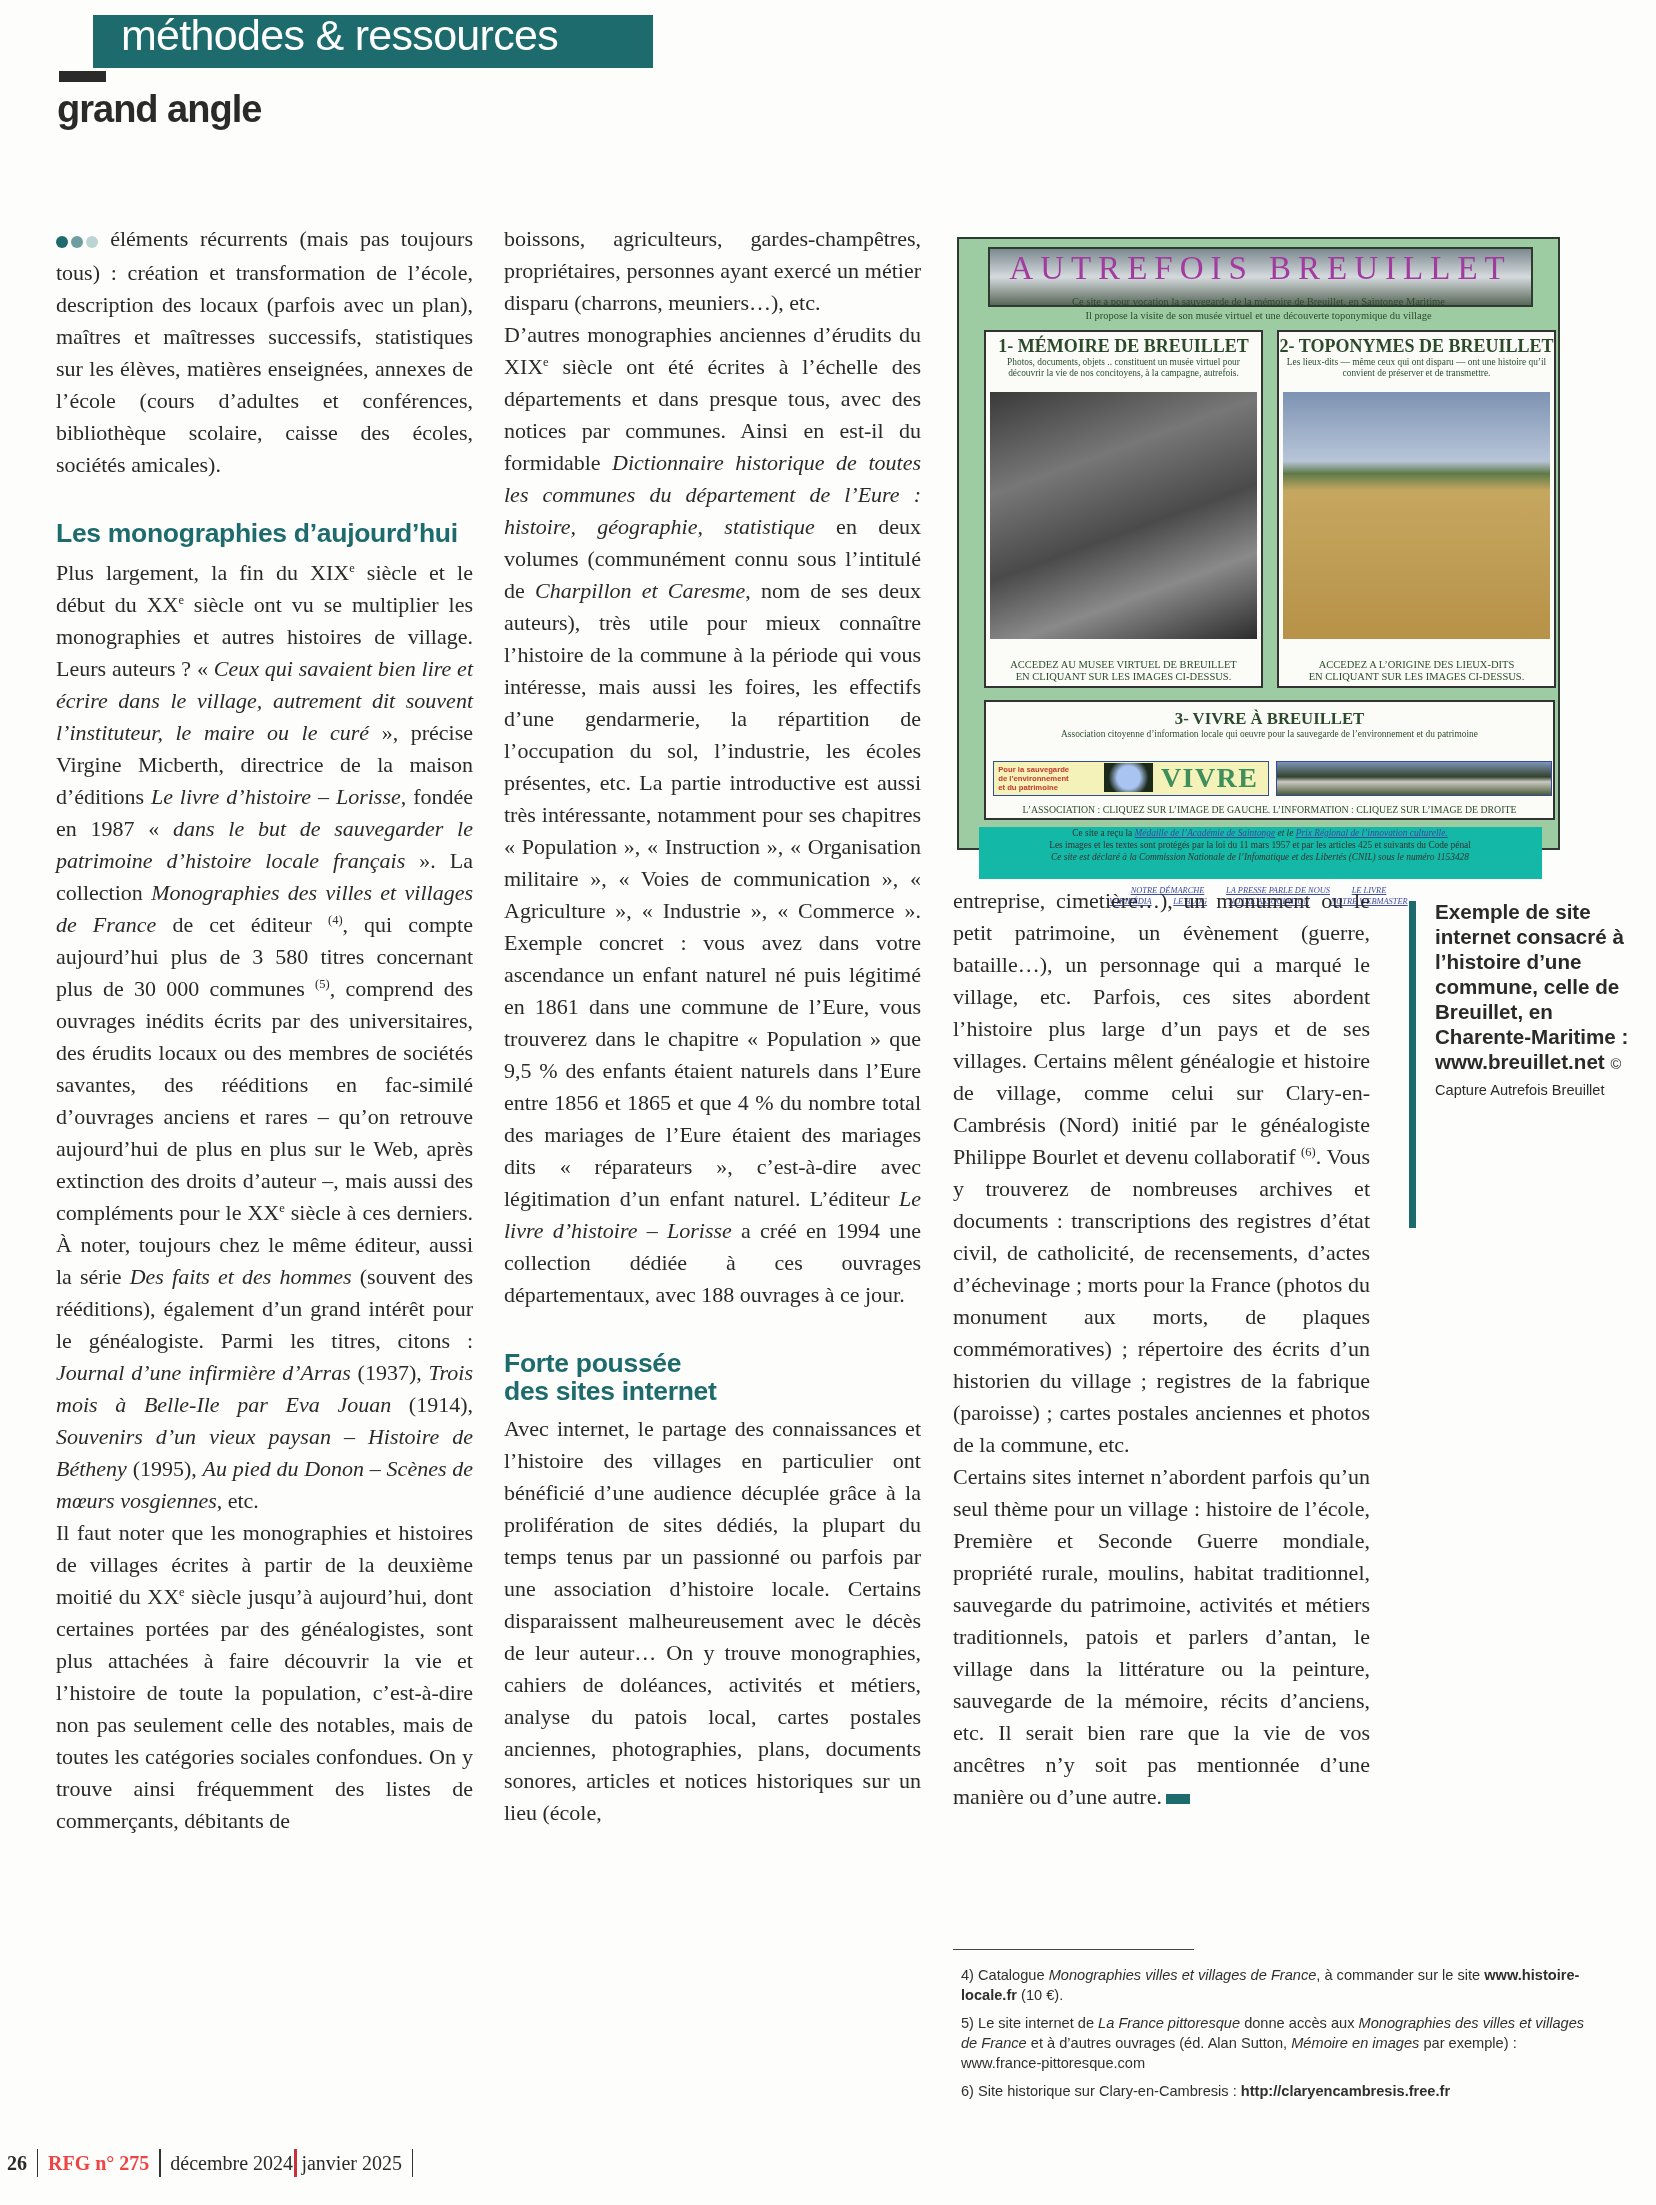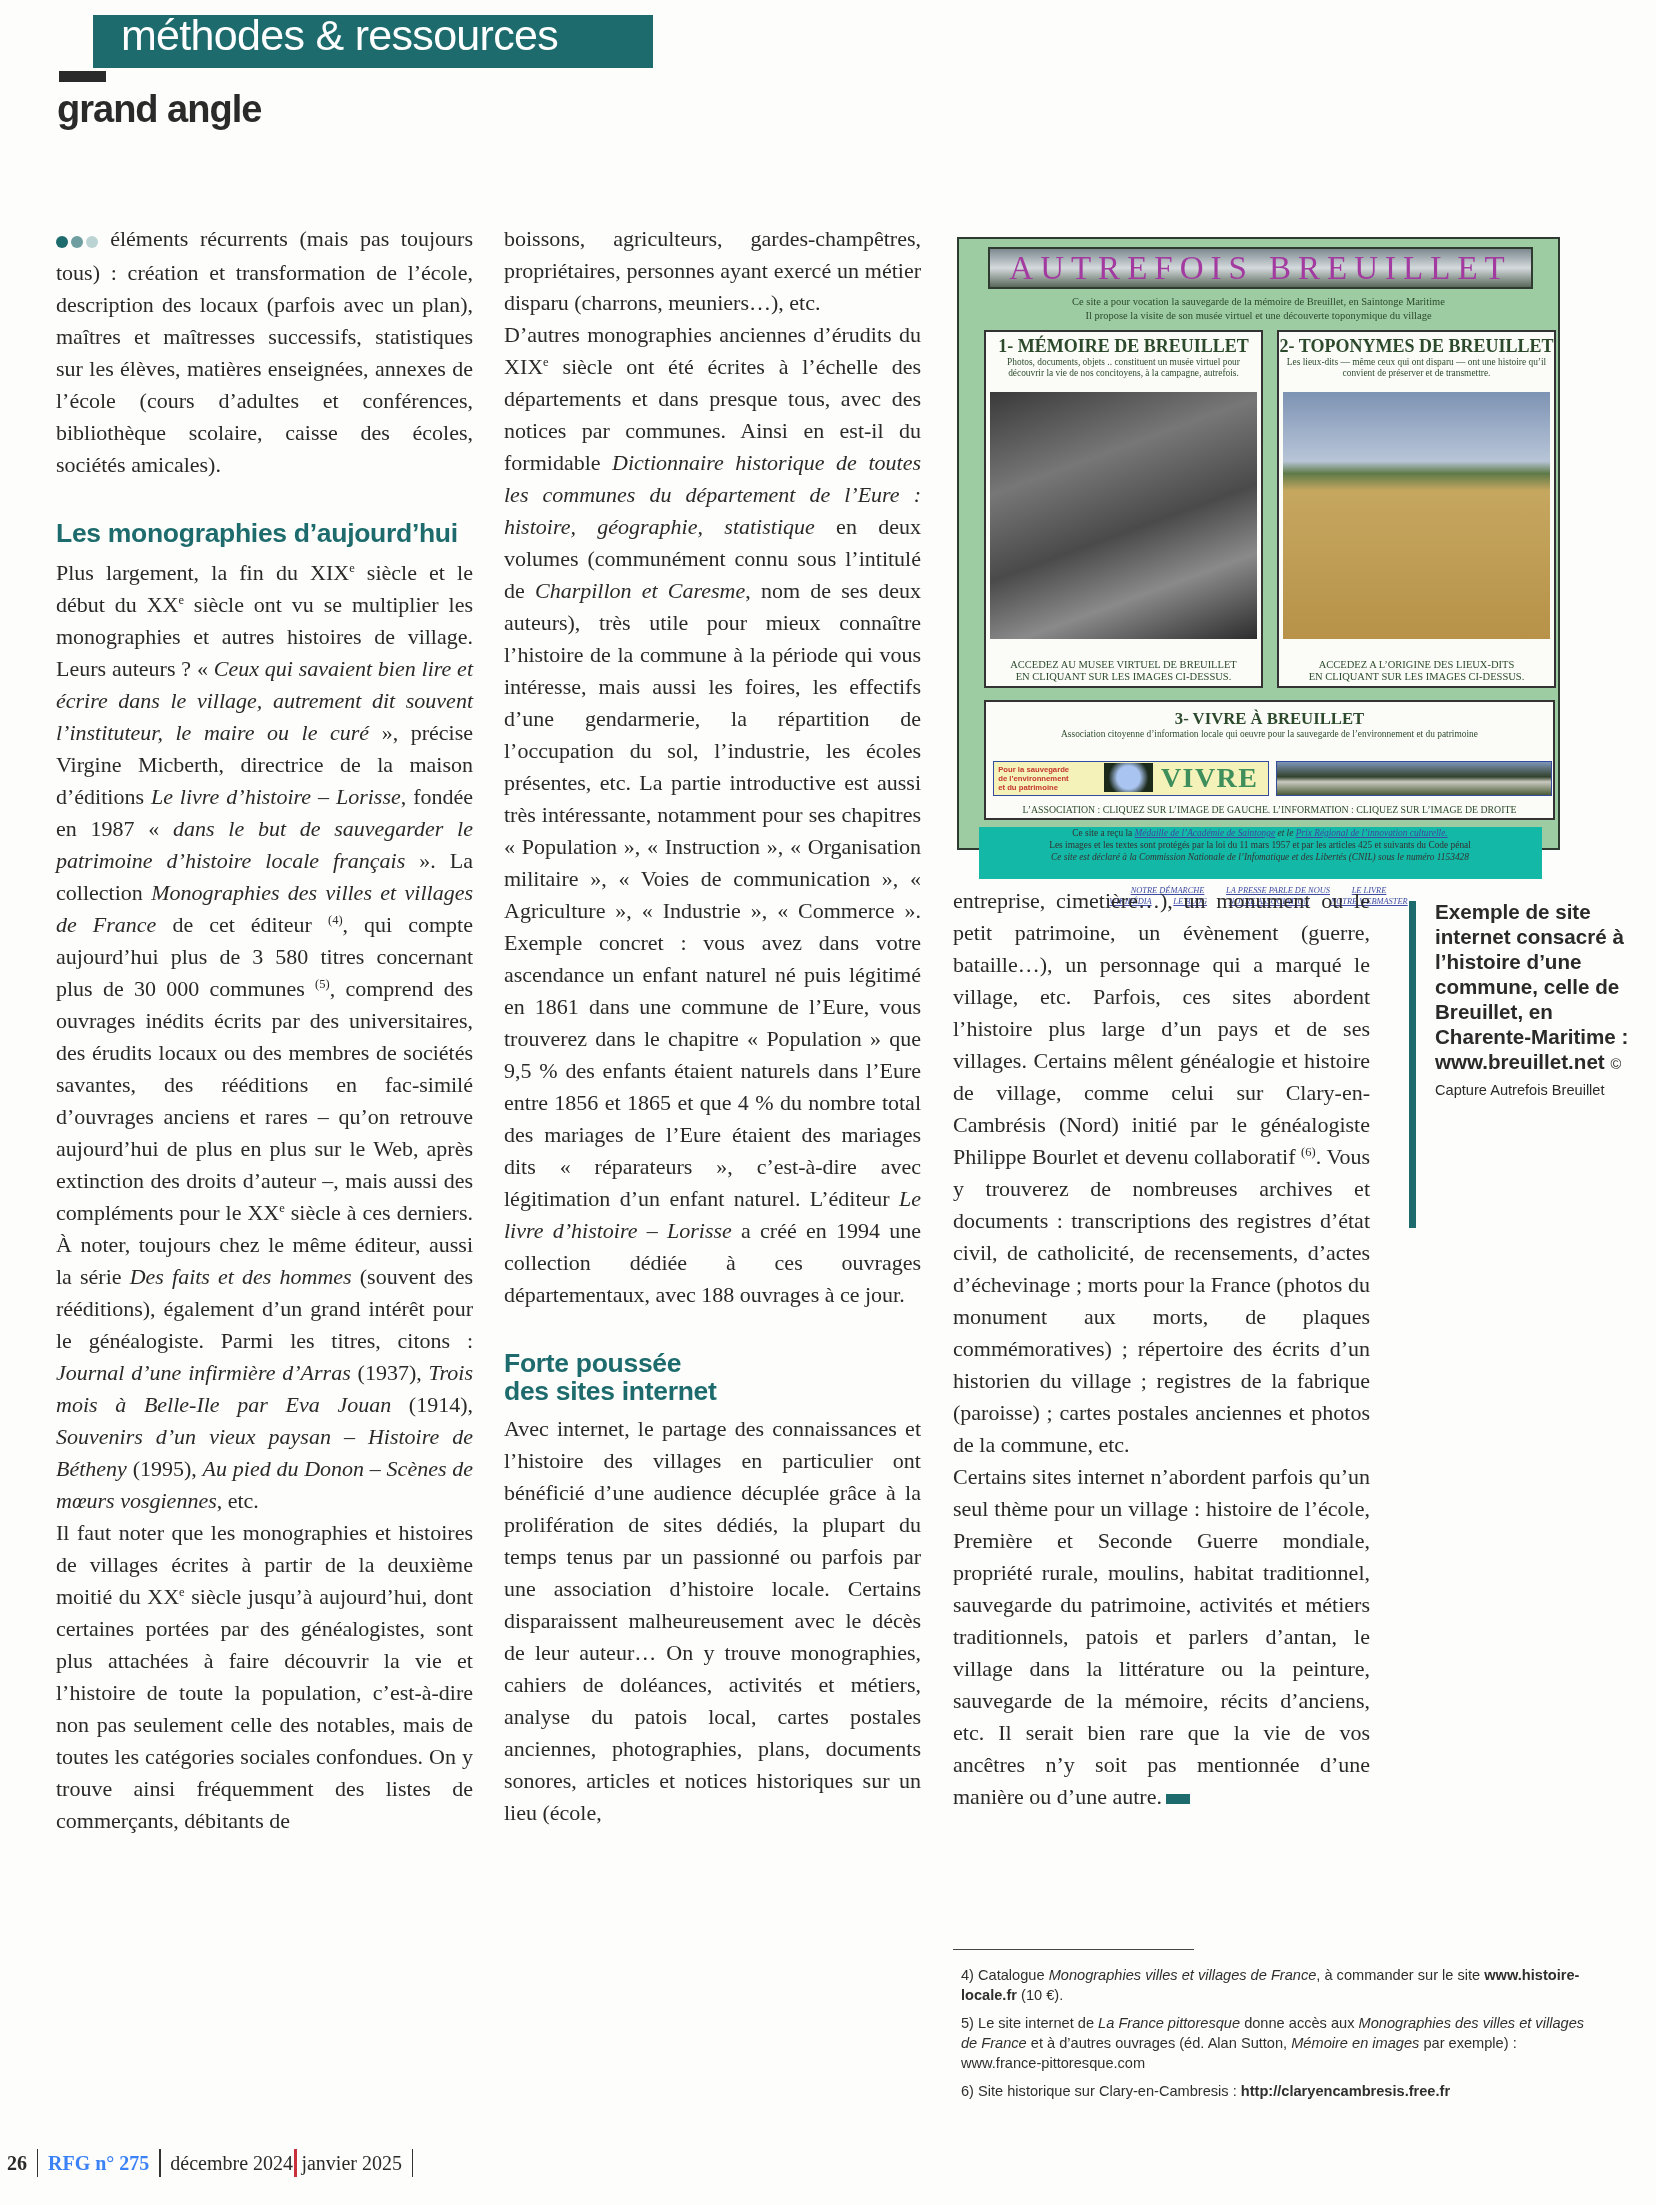--- a/index.html
+++ b/index.html
@@ -19,21 +19,21 @@
   .col3 { left:953px; top:885px; width:417px; }
   .col em { font-style:italic; }
   .col sup { font-size:12.5px; line-height:0; }
   .h2 { font-family:"Liberation Sans", sans-serif; font-weight:bold; color:#1d6b6c; font-size:26.5px; line-height:28px; margin:0; letter-spacing:-0.3px; text-align:left; }
   .dots { display:inline-block; vertical-align:middle; margin-right:9.8px; }
   .dots i { display:inline-block; width:12px; height:12px; border-radius:50%; margin-right:2.8px; }
   .endmark { display:inline-block; width:24px; height:9.8px; background:#1d6b6c; vertical-align:middle; margin-left:4.2px; }
 
   
   .figure { position:absolute; left:957px; top:237px; width:603px; height:613px; background:#9dcca3; border:2.1px solid #2f3a30; box-sizing:border-box; font-family:"Liberation Serif", serif; color:#2c4a2b; }
-  .fig-banner { position:absolute; left:29px; top:8.4px; width:545px; height:42px; background:linear-gradient(180deg,#7c8a8f,#d5dadd 50%,#59685a); border:2.1px solid #2f3a30; box-sizing:border-box; text-align:center; }
+  .fig-banner { position:absolute; left:29px; top:8.4px; width:545px; height:60px; background:linear-gradient(180deg,#7c8a8f,#d5dadd 50%,#59685a); border:2.1px solid #2f3a30; box-sizing:border-box; text-align:center; }
   .fig-banner span { font-family:"Liberation Serif", serif; color:#a23aa0; font-size:33px; letter-spacing:7px; line-height:38px; }
   .fig-intro { position:absolute; left:0; top:56px; width:100%; text-align:center; font-size:10.5px; line-height:14px; }
   .panel { position:absolute; background:#fbfcf8; border:2.1px double #333; box-sizing:border-box; text-align:center; }
   .panel-title { font-weight:bold; font-size:18px; line-height:21px; margin-top:4.2px; }
   .panel-desc { font-size:9.4px; line-height:11px; padding:0 5.6px; }
   .panel-photo { position:absolute; left:4.2px; right:4.2px; top:60px; height:247px; }
   .photo-bw { background:linear-gradient(160deg,#3a3a3a 0%,#777 30%,#4a4a4a 55%,#8a8a8a 75%,#2d2d2d 100%); }
   .photo-field { background:linear-gradient(180deg,#7d93b3 0%,#b8c5d8 28%,#5e7a48 33%,#c6a760 40%,#b79248 100%); }
   .panel-cta { position:absolute; left:0; right:0; bottom:2.8px; font-size:10.5px; line-height:12px; }
   .p1 { left:25px; top:91px; width:279px; height:358px; }
@@ -58,21 +58,21 @@
   
   .fn-rule { position:absolute; left:953px; top:1949px; width:241px; height:1.4px; background:#444; }
   .footnotes { position:absolute; left:953px; top:1957px; width:641px; font-family:"Liberation Sans", sans-serif; font-size:14.6px; line-height:20px; color:#2f2f2f; }
   .footnotes p { margin:8px; }
   .footnotes em { font-style:italic; }
   .footnotes b { font-weight:bold; }
 
   
   .footer { position:absolute; left:7px; top:2149px; font-family:Liberation Serif, serif; font-size:20px; color:#2a2a2a; display:flex; align-items:center; }
   .footer .pg { font-weight:bold; }
-  .footer .issue { font-weight:bold; color:#3b82f6; }
+  .footer .issue { font-weight:bold; color:#ef4444; }
   .footer .sep { display:inline-block; width:1.4px; height:28px; background:#333; margin:0 9.8px; }
   .footer .sep.red { background:#c8303b; width:2.8px; margin:0 4.2px 0 1.4px; }
 </style>
 </head>
 <body>
 
 <div class="section-band">
   <span>méthodes &amp; ressources</span>
 </div>
 <div class="band-rule"></div>

